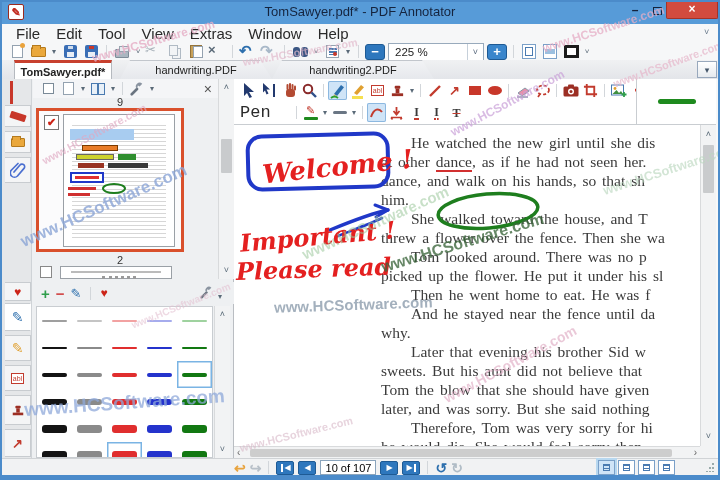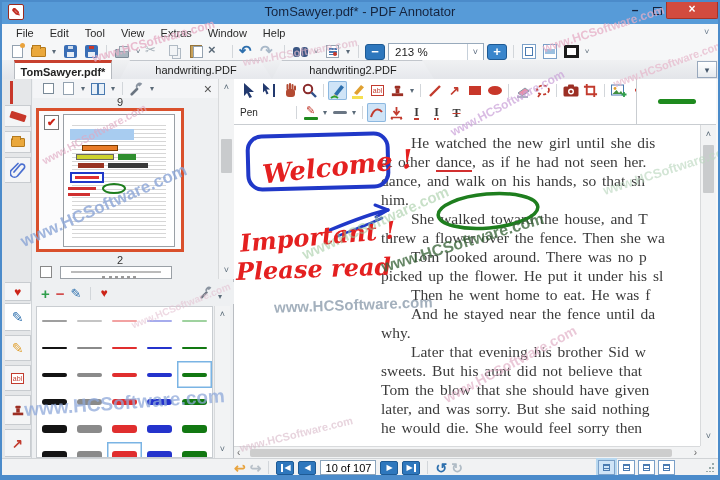--- a/index.html
+++ b/index.html
@@ -12,21 +12,21 @@
   
   #titlebar { left:0; top:0; width:720px; height:24px; background:#579bd8; z-index:5; }
   .appicon { left:8px; top:4px; width:16px; height:16px; background:#fff; border-radius:2px; border:1px solid #9a2a20; color:#c0271b; font-size:11px; line-height:14px; text-align:center; font-weight:bold; }
   #title-text { width:100%; text-align:center; line-height:24px; font-size:13px; color:#15243e; }
   .cap-btn { top:3px; width:22px; height:16px; text-align:center; color:#14233d; font-size:12px; line-height:15px; font-weight:bold; }
   .maxbox { display:inline-block; width:9px; height:8px; border:1.5px solid #14233d; margin-top:4px; }
   #close-btn { left:666px; top:0; width:52px; height:19px; background:#d24b3e; border:1px solid #a33328; border-top:none; color:#fff; text-align:center; line-height:18px; font-size:12px; font-weight:bold; border-radius:0 0 2px 2px; }
 
   
   #menubar { left:2px; top:24px; width:716px; height:18px; background:#f6f7f8; padding-left:6px; }
-  .menu-item { padding:2px 8px; font-size:11px; color:#2a2a2a; }
+  .menu-item { padding:2px 8px; font-size:15px; color:#2a2a2a; }
   #toolbar { left:2px; top:42px; width:716px; height:19px; background:#f6f7f8; padding-left:6px; gap:3px; }
   .sep { width:1px; height:13px; background:#d2d6da; margin:0 3px; display:inline-block; }
   .tbi { width:18px; height:17px; display:flex; align-items:center; justify-content:center; border-radius:2px; position:relative; }
   .caret { font-size:8px; color:#5a6a78; width:8px; display:inline-block; text-align:center; }
   .gl { line-height:1; display:inline-block; }
 
   .ic-page { width:11px; height:13px; background:#fff; border:1px solid #94a2b0; position:relative; }
   .ic-new::after { content:""; position:absolute; right:-3px; top:-3px; width:5px; height:5px; background:#eaa33c; border-radius:50%; }
   .ic-folder { width:15px; height:10px; background:#eaa83c; border:1px solid #b47a1e; border-radius:1px; position:relative; }
   .ic-folder::before { content:""; position:absolute; left:0; top:-3px; width:7px; height:3px; background:#eaa83c; border:1px solid #b47a1e; border-bottom:none; }
@@ -196,21 +196,21 @@
       <i class="ic-binoc"></i>
     </span>
   <span class="caret">˅</span>
   <span class="tbi">
       <i class="ic-goto"></i>
     </span>
   <span class="caret">▾</span>
   <i class="sep"></i>
   <span class="zbtn">−</span>
   <span class="combo">
-    <span class="val">213 %</span>
+    <span class="val">225 %</span>
     <span class="dd">˅</span>
   </span>
   <span class="zbtn" style="background:#3a86cc;">+</span>
   <i class="sep"></i>
   <span class="tbi">
       <i class="ic-fit"></i>
     </span>
   <span class="tbi">
       <i class="ic-fit ic-fitw"></i>
     </span>
@@ -536,21 +536,21 @@
             <rect x="0.5" y="1" width="12" height="10" fill="#fff" stroke="#4a7ab0"></rect>
             <circle cx="4" cy="4.5" r="1.4" fill="#e0a030"></circle>
             <path d="M1.5,10 L5.5,6 L8,9 L10,7 L12,10 Z" fill="#3f8f3f"></path>
             <path d="M13,8 v5 M10.5,10.5 h5" stroke="#2f9e4c" stroke-width="1.8"></path>
           </svg>
         </span>
       <span class="ai gl" style="color:#cc2418;font-size:14px;">♥</span>
       <span class="caret">▾</span>
     </div>
     <div class="arow" style="top:24px;">
-      <span style="width:52px;font-size:10px;color:#2a2a2a;">Pen</span>
+      <span style="width:52px;font-size:17px;color:#2a2a2a;font-family:Liberation Mono, monospace;">Pen</span>
       <i class="sep"></i>
       <span class="ai">
         <span class="pencomp">
             <span class="gl" style="color:#c23b2e;font-size:11px;">✎</span>
             <span class="bar"></span>
           </span>
       </span>
       <span class="caret">▾</span>
       <span class="ai">
           <i class="swatch-line"></i>
@@ -593,20 +593,21 @@
         <div class="dline">threw a flower over the fence. Then she wa</div>
         <div class="dline ind">Tom looked around. There was no p</div>
         <div class="dline">picked up the flower. He put it under his sl</div>
         <div class="dline ind">Then he went home to eat. He was f</div>
         <div class="dline ind">And he stayed near the fence until da</div>
         <div class="dline">why.</div>
         <div class="dline ind">Later that evening his brother Sid w</div>
         <div class="dline">sweets. But his aunt did not believe that</div>
         <div class="dline">Tom the blow that she should have given</div>
         <div class="dline">later, and was sorry. But she said nothing</div>
+        <div class="dline ind">Therefore, Tom was very sorry for hi</div>
         <div class="dline">he would die. She would feel sorry then</div>
       </div>
     <svg id="ink-svg" width="466" height="321" viewBox="0 0 466 321">
       <rect x="14" y="10" width="140" height="53" rx="14" fill="none" stroke="#2038c8" stroke-width="4" transform="rotate(-1.5 84 36)"></rect>
       <text x="28" y="52" font-size="26" font-style="italic" font-weight="bold" fill="#e42020" font-family="DejaVu Serif, serif" transform="rotate(-6 90 42)">Welcome !</text>
       <path d="M96,105 C118,96 138,88 154,85" stroke="#2038c8" stroke-width="3.4" fill="none" stroke-linecap="round"></path>
       <path d="M104,111 C124,103 138,98 148,93" stroke="#2038c8" stroke-width="2.6" fill="none" stroke-linecap="round"></path>
       <path d="M154,85 l-13,-5 M154,85 l-12,7" stroke="#2038c8" stroke-width="3" fill="none" stroke-linecap="round"></path>
       <text x="6" y="122" font-size="24" font-style="italic" font-weight="bold" fill="#e42020" font-family="DejaVu Serif, serif" transform="rotate(-5 60 115)">Important !</text>
       <text x="2" y="153" font-size="24" font-style="italic" font-weight="bold" fill="#e42020" font-family="DejaVu Serif, serif" transform="rotate(-2 60 148)">Please read</text>

